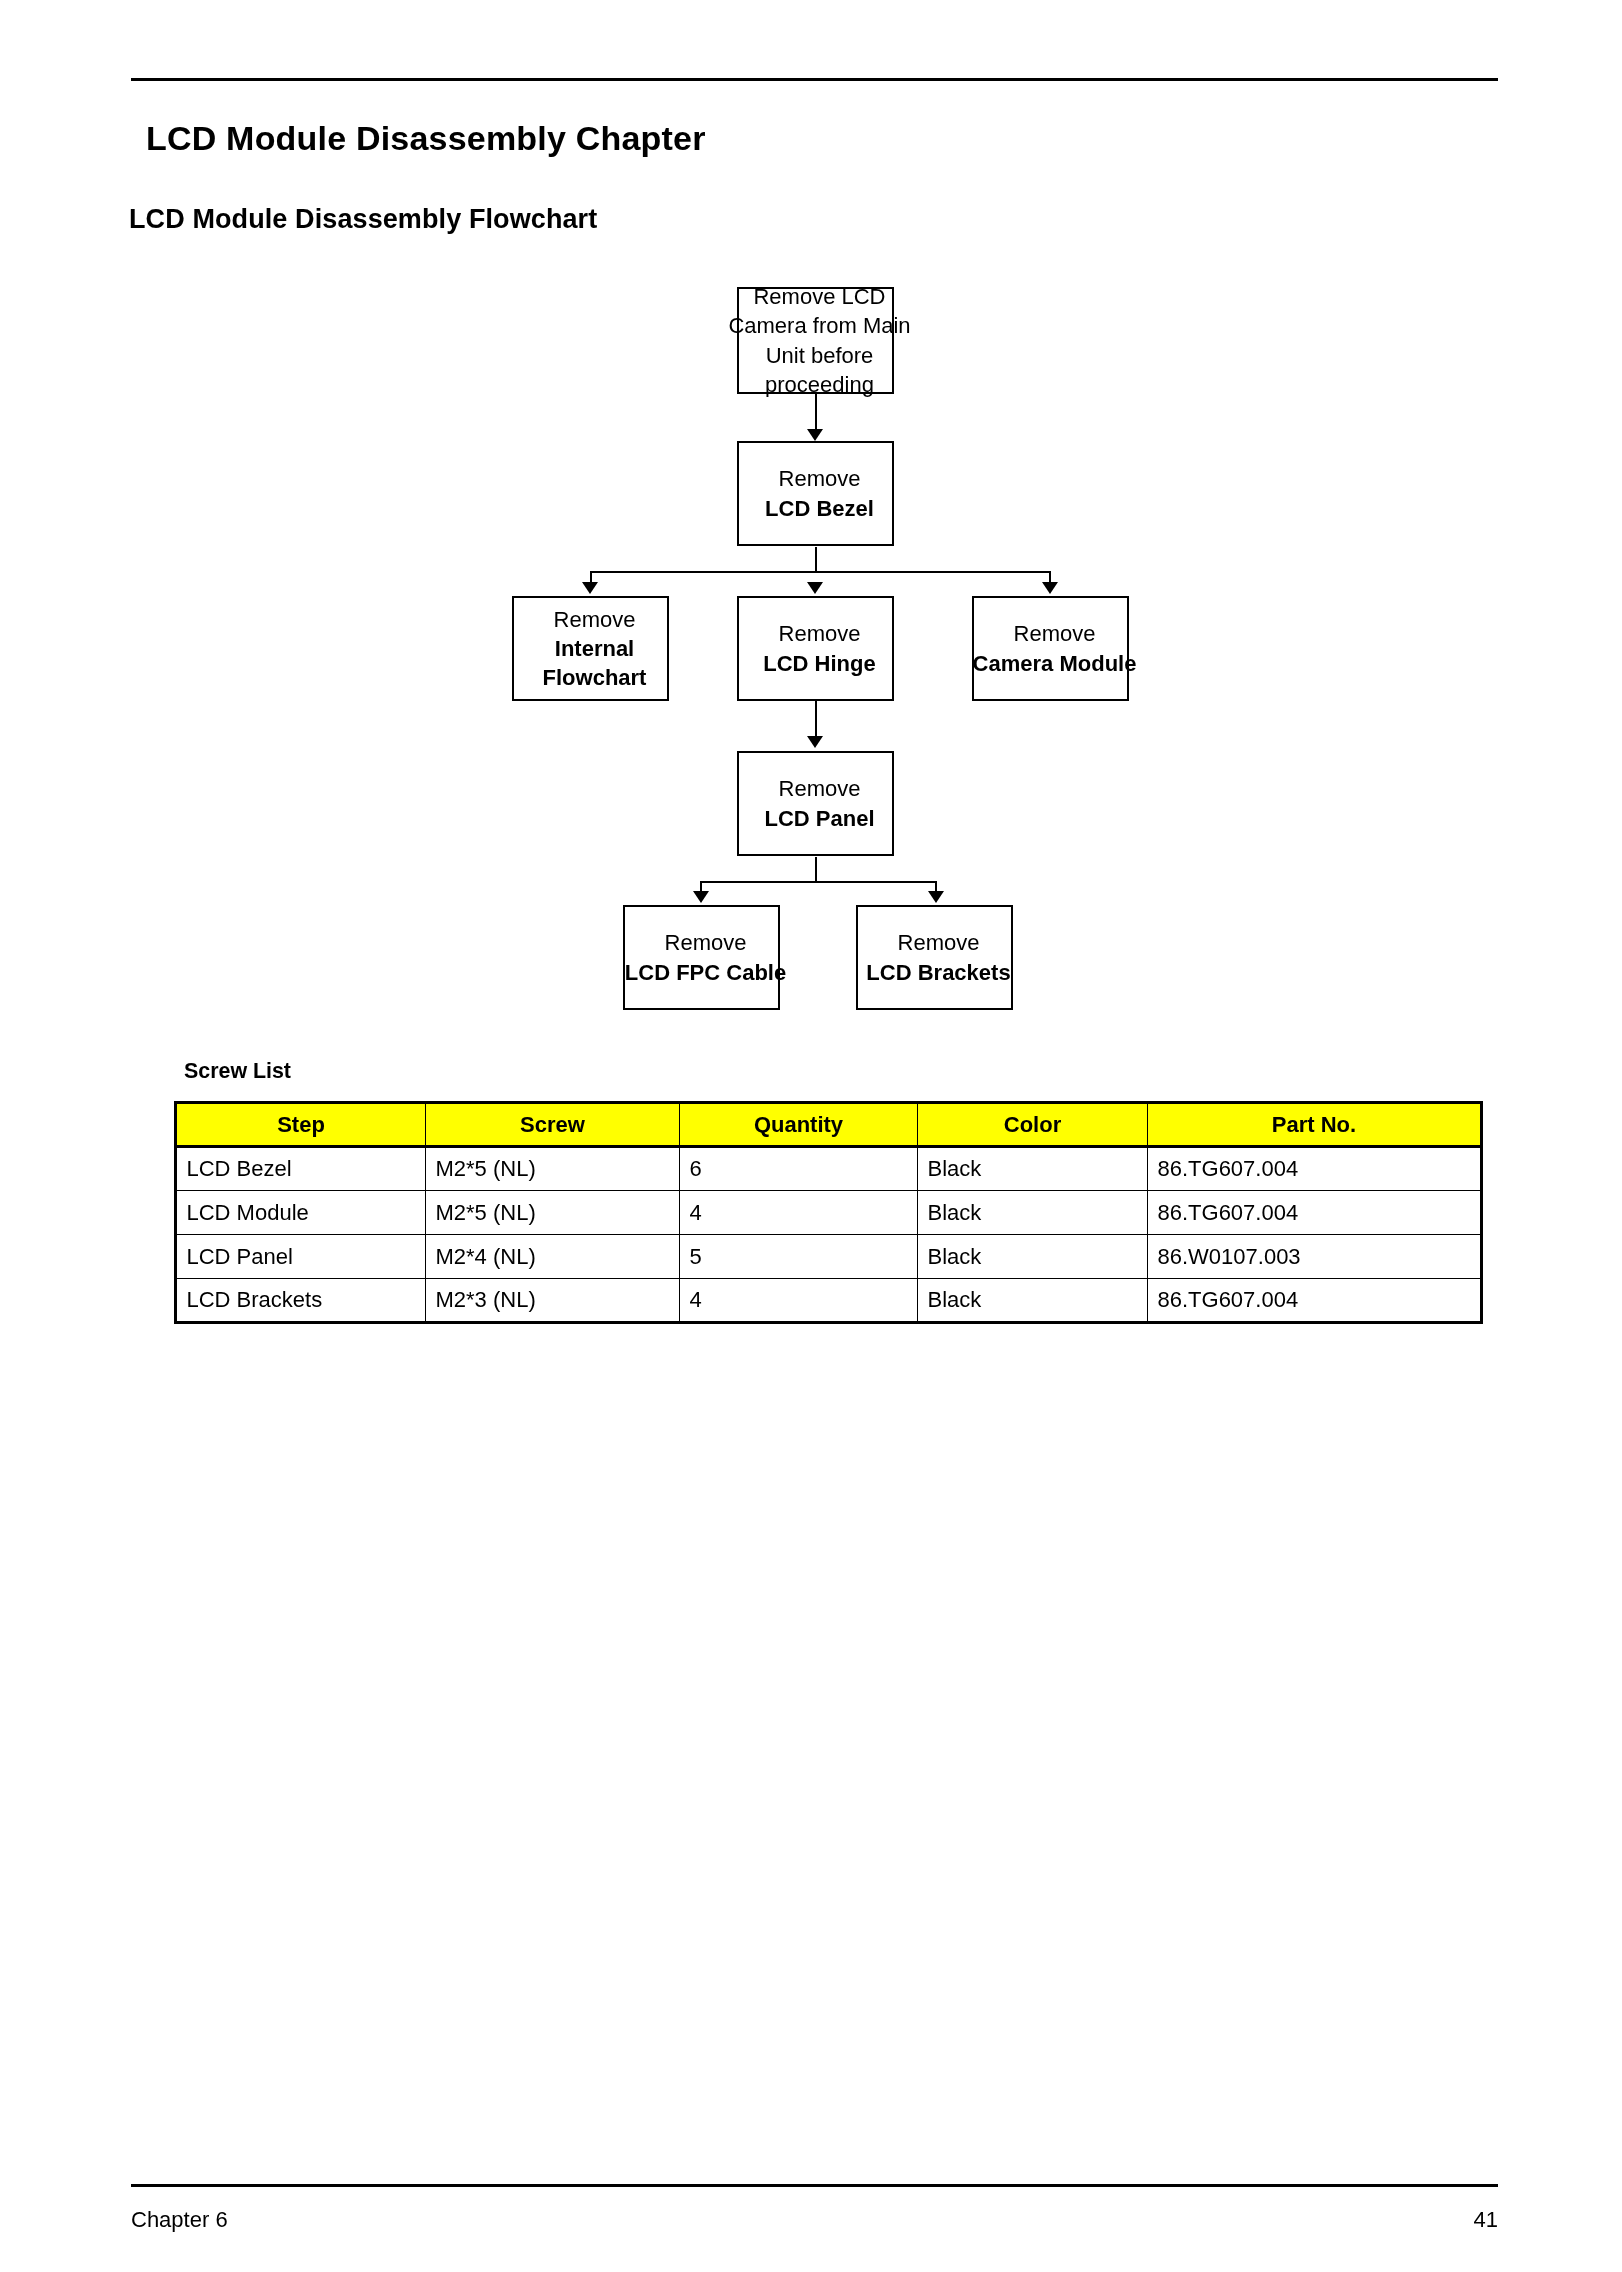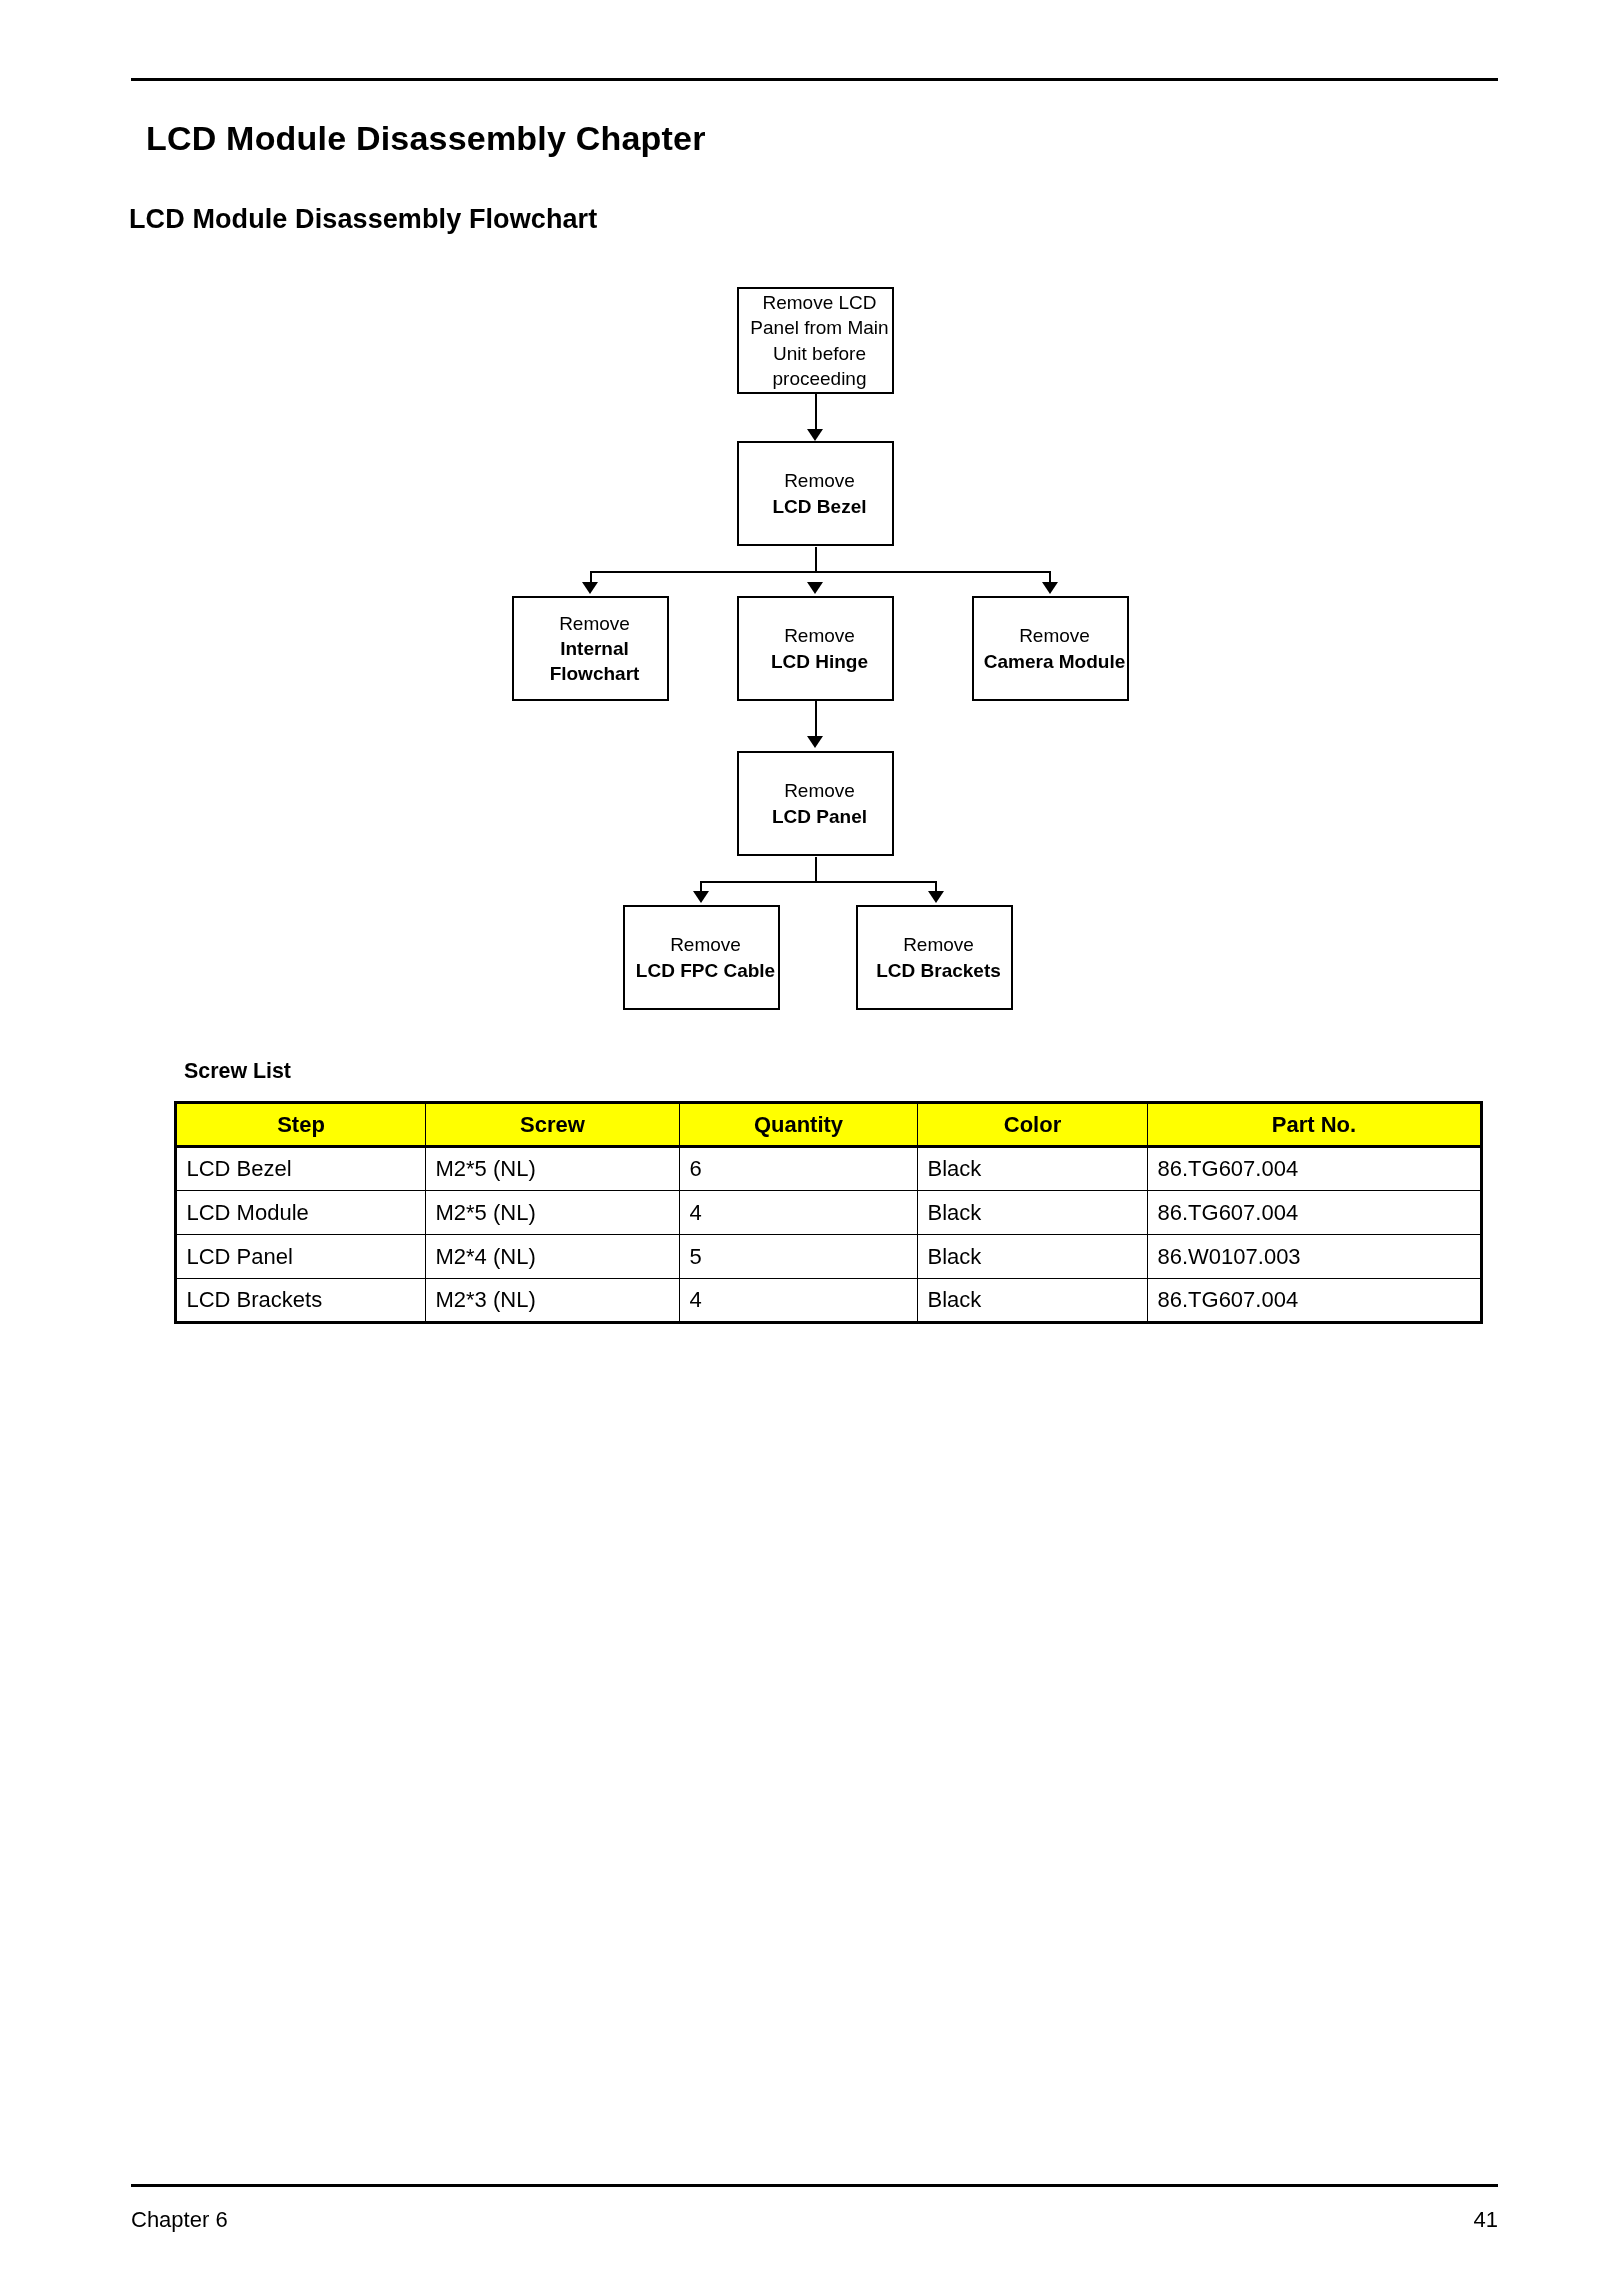--- a/index.html
+++ b/index.html
@@ -70,21 +70,21 @@
   .fbox {
     position: absolute;
     border: 2.4px solid #000;
     background: #ffffff;
     box-sizing: border-box;
     display: flex;
     flex-direction: column;
     align-items: center;
     justify-content: center;
     text-align: left;
-    font-size: 19px;
+    font-size: 22px;
     line-height: 1.32;
     padding-left: 8px;
   }
   .fbox .ln {
     display: block;
     white-space: nowrap;
   }
   .fbox .ln.b { font-weight: bold; }
 
   
@@ -234,21 +234,21 @@
 
     <div class="vline" id="c4-v"></div>
     <div class="hline" id="c4-h"></div>
     <div class="vline" id="c4-vl"></div>
     <div class="arrow" id="c4-al"></div>
     <div class="vline" id="c4-vr"></div>
     <div class="arrow" id="c4-ar"></div>
 
     <div class="fbox" id="box-start">
       <span class="ln">Remove LCD</span>
-      <span class="ln">Panel from Main</span>
+      <span class="ln">Camera from Main</span>
       <span class="ln">Unit before</span>
       <span class="ln">proceeding</span>
     </div>
 
     <div class="fbox" id="box-bezel">
       <span class="ln">Remove</span>
       <span class="ln b">LCD Bezel</span>
     </div>
 
     <div class="fbox" id="box-mic">

